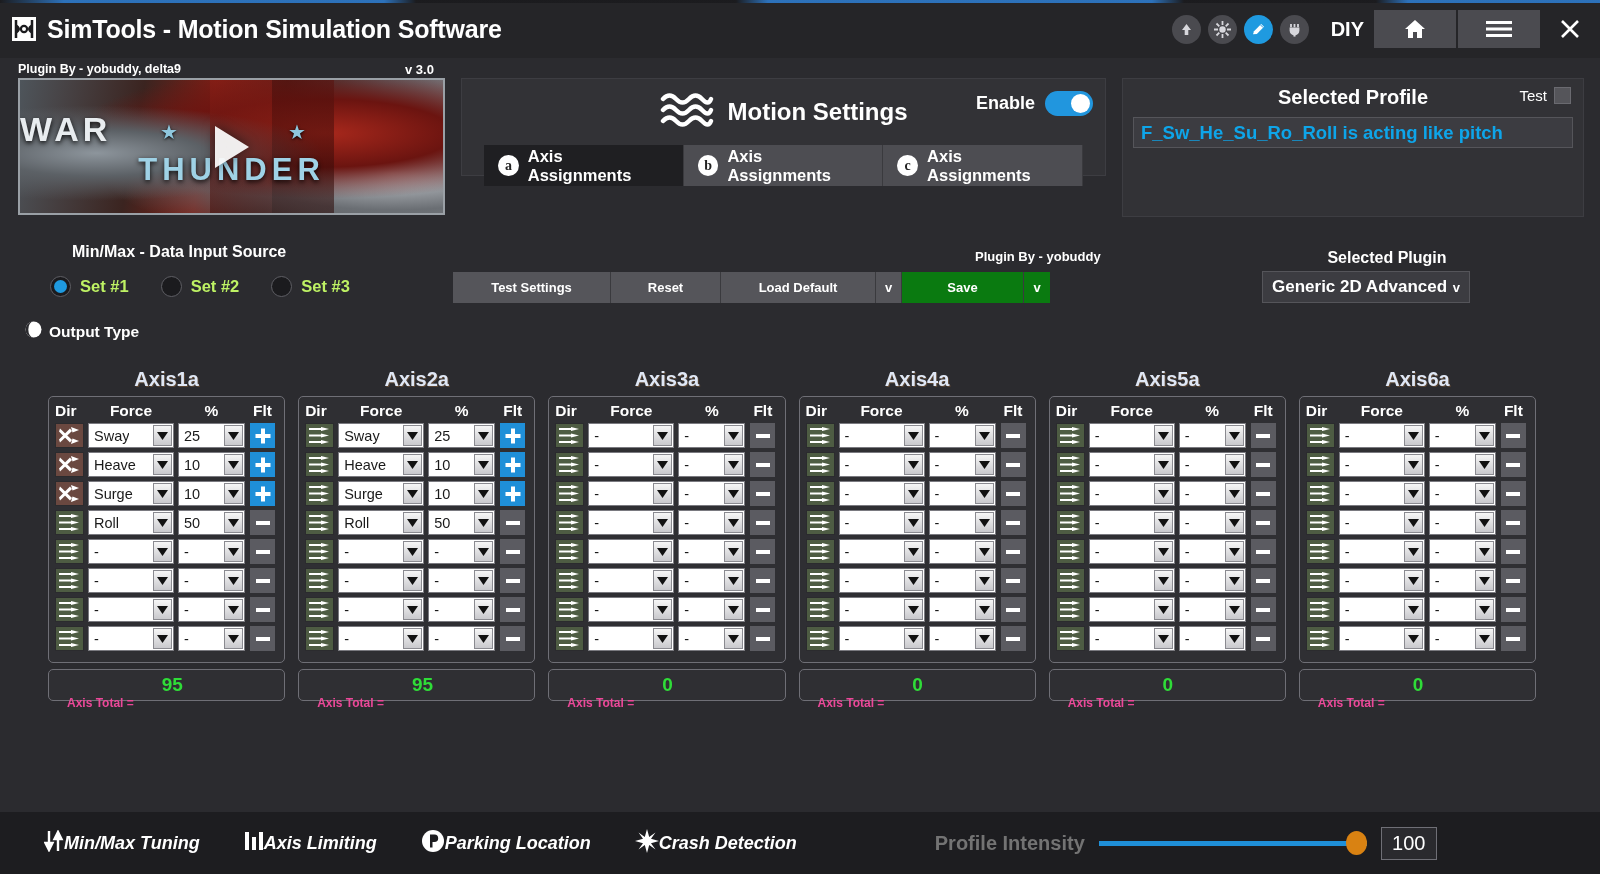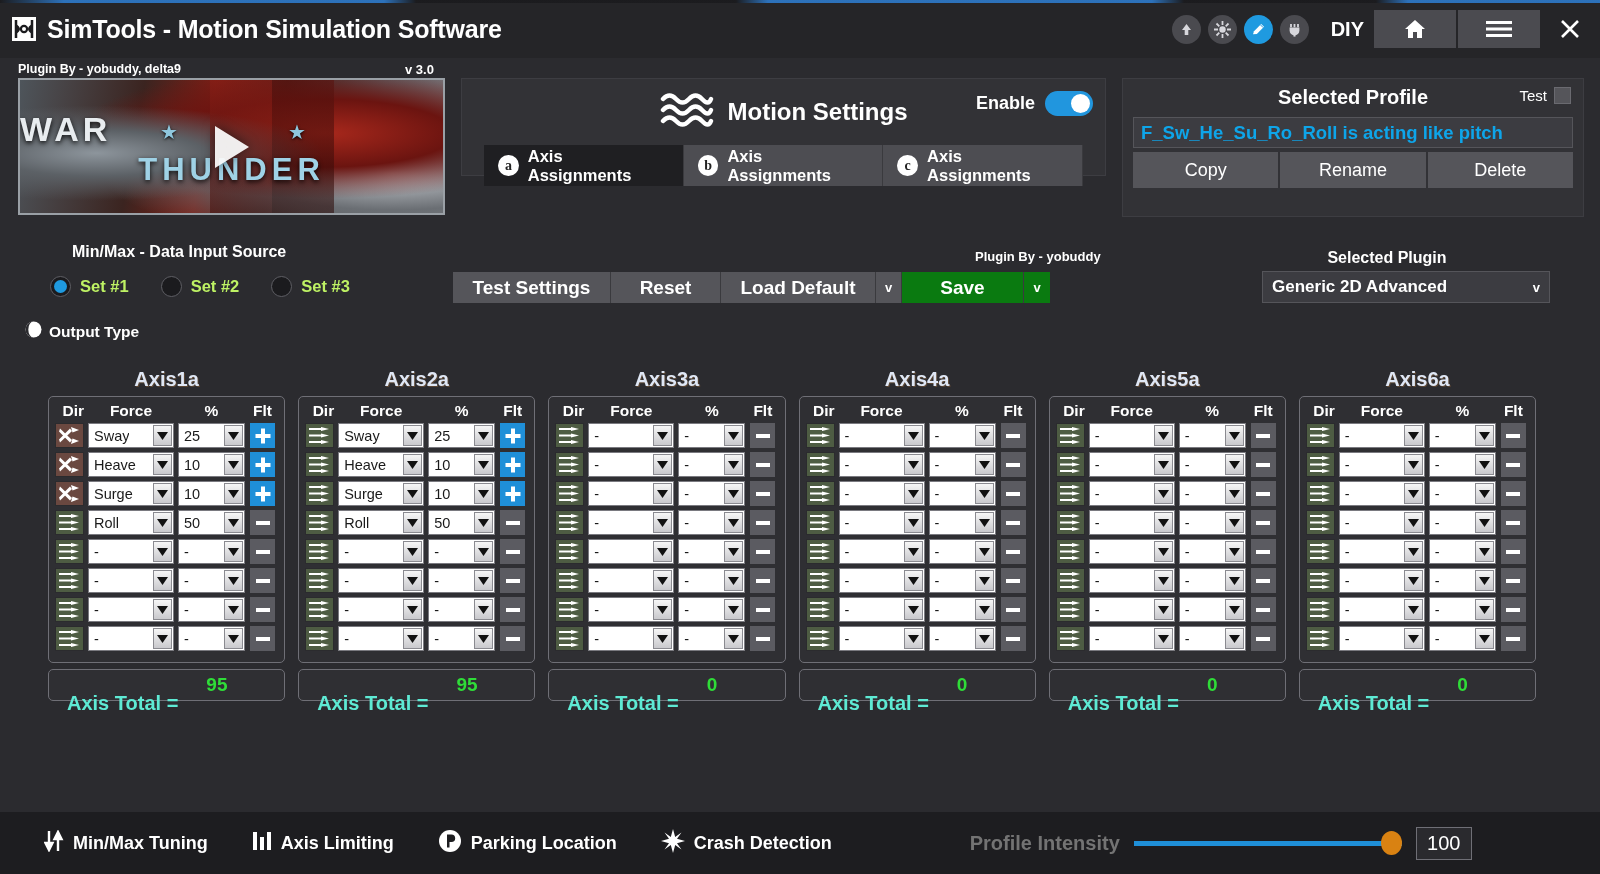--- a/index.html
+++ b/index.html
@@ -165,34 +165,34 @@
   .output-type {
     position: absolute; left: 24px; top: 320px; display: flex; align-items: center; gap: 6px;
   }
   .output-type-label { color: #ffffff; font-size: 15.5px; font-weight: bold; }
 
   .plugin-by {
     position: absolute; left: 975px; top: 249px; color: #ffffff; font-size: 13px; font-weight: bold;
   }
   .action-bar { position: absolute; left: 453px; top: 272px; display: flex; }
   .act-btn {
-    height: 31px; background: #55555a; color: #ffffff; font-size: 19px; font-weight: bold;
+    height: 31px; background: #55555a; color: #ffffff; font-size: 13px; font-weight: bold;
     display: flex; align-items: center; justify-content: center; cursor: pointer;
     border-right: 1px solid #3a3a3e;
   }
   .act-btn.caret { width: 26px; font-size: 13px; }
   .act-btn.save { background: #0a7a10; width: 122px; }
   .act-btn.save-caret { background: #0a7a10; width: 26px; font-size: 13px; border-right: none; }
 
   .sel-plugin-title {
     position: absolute; left: 1262px; top: 249px; width: 250px; text-align: center;
     color: #ffffff; font-size: 16px; font-weight: bold;
   }
   .sel-plugin-box {
-    position: absolute; left: 1262px; top: 271px; width: 288px; height: 32px;
+    position: absolute; left: 1262px; top: 271px; width: 208px; height: 32px;
     background: #3c3c41; border: 1px solid #55555a;
     display: flex; align-items: center; justify-content: space-between; padding: 0 9px;
     color: #ffffff; font-size: 17px; font-weight: bold; cursor: pointer;
   }
 
   
   .axis-grid {
     position: absolute; left: 48px; top: 368px; width: 1488px;
     display: flex; gap: 13px;
   }
@@ -202,21 +202,21 @@
     margin-bottom: 5px; text-shadow: 1px 1px 0 rgba(180,120,60,.35);
   }
   .axis-box {
     background: #2f2f33; border: 1px solid #6f6f76; border-radius: 5px;
     padding: 5px 6px 7px 6px;
   }
   .axis-hdr {
     display: flex; align-items: center; color: #ffffff; font-size: 15.5px; font-weight: bold;
     margin-bottom: 3px;
   }
-  .c-dir { width: 29px; text-align: right; }
+  .c-dir { width: 29px; text-align: left; }
   .c-force { width: 86px; text-align: center; margin-left: 4px; }
   .c-pct { width: 67px; text-align: center; margin-left: 4px; }
   .c-flt { width: 25px; text-align: center; margin-left: 5px; }
   .axis-row { display: flex; align-items: center; margin-bottom: 4px; }
   .dir-btn {
     width: 29px; height: 25px; background: #4e5c43; border: 1px solid #2b2b2e;
     display: flex; align-items: center; justify-content: center; cursor: pointer;
   }
   .dir-btn.cross { background: #6a4840; }
   .sel {
@@ -235,30 +235,30 @@
   }
   .flt-btn {
     width: 25px; height: 25px; margin-left: 5px; background: #5b5b61;
     display: flex; align-items: center; justify-content: center; cursor: pointer;
   }
   .flt-btn.on { background: #1f8fd8; }
   .axis-total {
     margin-top: 6px; background: #2f2f33; border: 1px solid #6f6f76; border-radius: 5px;
     height: 32px; display: flex; align-items: center; padding-left: 18px; gap: 28px;
   }
-  .axis-total-label { color: #5eead4; font-size: 20px; font-weight: bold; margin-top: 36px; }
+  .axis-total-label { color: #ec4899; font-size: 12px; font-weight: bold; margin-top: 36px; }
   .axis-total-val { color: #2fdc38; font-size: 19px; font-weight: bold; }
 
   
   .bottombar {
     position: absolute; left: 0; bottom: 0; width: 1600px; height: 62px;
     background: #1d1d20; display: flex; align-items: center;
   }
   .bottom-item {
-    display: flex; align-items: center; gap: 9px; margin-left: 44px; cursor: pointer;
+    display: flex; align-items: center; margin-left: 44px; cursor: pointer; font-style: italic;
   }
   .bottom-label { color: #ffffff; font-size: 18px; font-weight: bold; }
   .intensity-wrap { display: flex; align-items: center; gap: 14px; margin-left: 138px; }
   .intensity-label { color: #737373; font-size: 20px; font-weight: bold; }
   .slider { position: relative; width: 268px; height: 20px; display: flex; align-items: center; cursor: pointer; }
   .slider-track { width: 100%; height: 5px; background: #1f8fd8; }
   .slider-knob {
     position: absolute; right: 0; width: 21px; height: 24px; border-radius: 50%;
     background: #d98212;
   }
@@ -383,25 +383,20 @@
 
 <div class="panel-profile">
   <div class="profile-head">
     <div class="profile-head-title">Selected Profile</div>
     <div class="auto-wrap">
       <span class="auto-label">Test</span>
       <div class="auto-box"></div>
     </div>
   </div>
   <div class="profile-name">F_Sw_He_Su_Ro_Roll is acting like pitch</div>
-  <div class="profile-btns">
-    <div class="profile-btn">Copy</div>
-    <div class="profile-btn">Rename</div>
-    <div class="profile-btn">Delete</div>
-  </div>
 </div>
 
 <div class="minmax-title">Min/Max - Data Input Source</div>
 <div class="radio-row">
   <div class="radio-item">
     <span class="radio-dot on"></span>
     <span class="radio-label">Set #1</span>
   </div>
   <div class="radio-item">
     <span class="radio-dot"></span>

